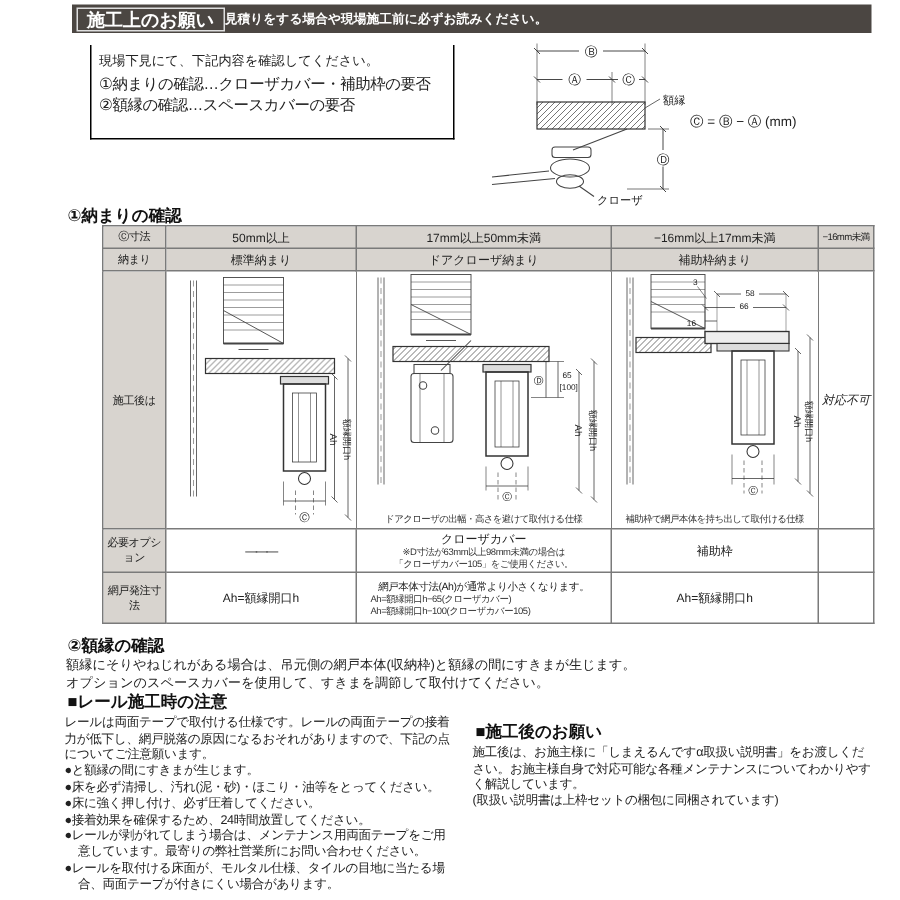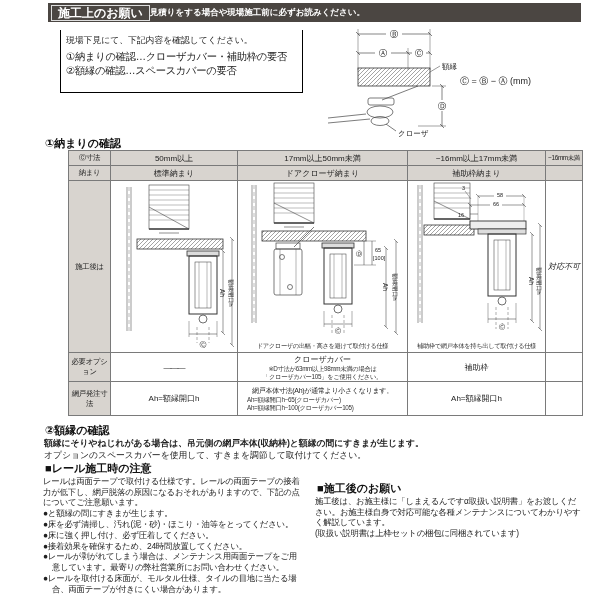--- a/index.html
+++ b/index.html
@@ -359,21 +359,21 @@
       <div class="ord-sub">Ah=額縁開口h−65(クローザカバー)</div>
       <div class="ord-sub">Ah=額縁開口h−100(クローザカバー105)</div>
     </td>
     <td>Ah=額縁開口h</td>
     <td></td>
   </tr>
   </tbody>
 </table>
 
 <div class="abs sec-h" style="left:33px; top:423px;">②額縁の確認</div>
-<div class="abs sec2-line" style="left:44px; top:437px; width:540px;font-weight:bold;">額縁にそりやねじれがある場合は、吊元側の網戸本体(収納枠)と額縁の間にすきまが生じます。</div>
+<div class="abs sec2-line" style="left:44px; top:437px; width:540px;">額縁にそりやねじれがある場合は、吊元側の網戸本体(収納枠)と額縁の間にすきまが生じます。</div>
 <div class="abs sec2-line" style="left:44px; top:449px; width:540px;">オプションのスペースカバーを使用して、すきまを調節して取付けてください。</div>
 
 <div class="abs bot-col" style="left:33px; top:463px; width:268px;">
   <div class="sec-h">■レール施工時の注意</div>
   <div class="bot-body">
     <div>レールは両面テープで取付ける仕様です。レールの両面テープの接着力が低下し、網戸脱落の原因になるおそれがありますので、下記の点についてご注意願います。</div>
     <div class="blt">●と額縁の間にすきまが生じます。</div>
     <div class="blt">●床を必ず清掃し、汚れ(泥・砂)・ほこり・油等をとってください。</div>
     <div class="blt">●床に強く押し付け、必ず圧着してください。</div>
     <div class="blt">●接着効果を確保するため、24時間放置してください。</div>

